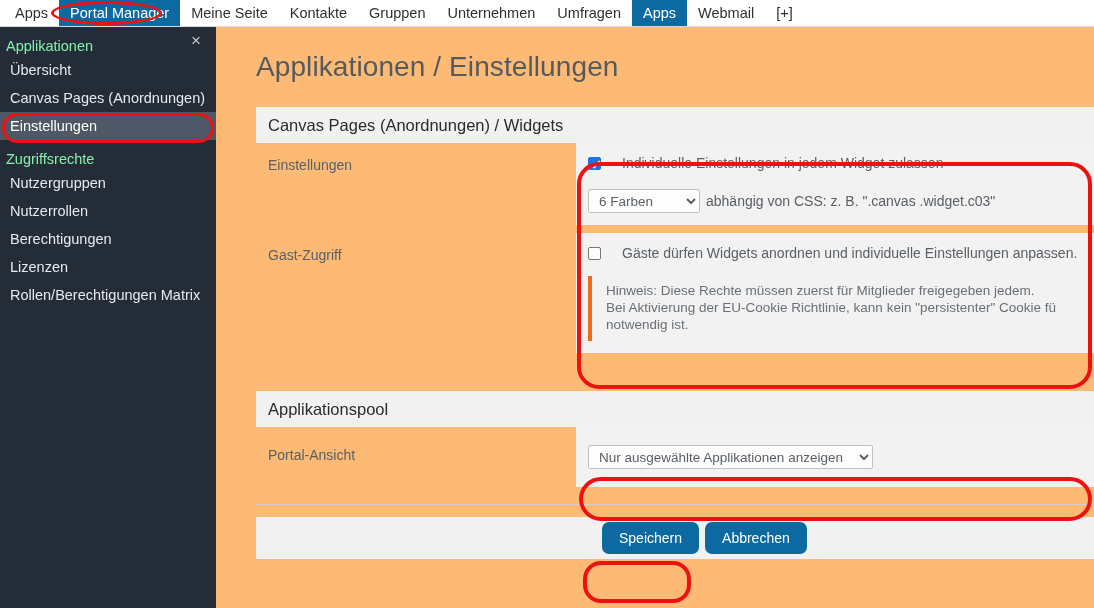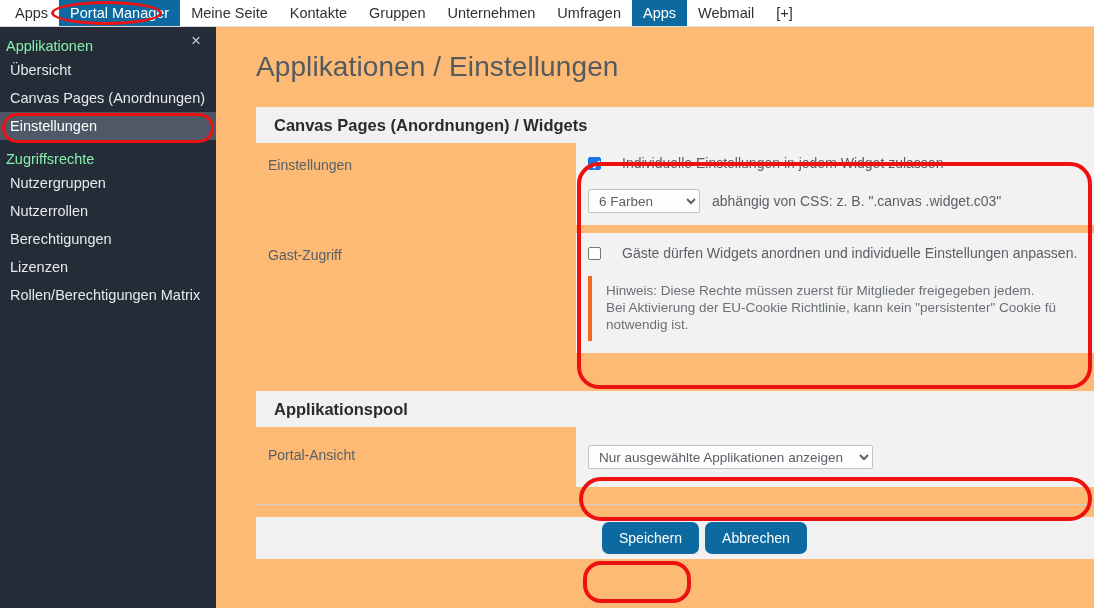--- a/index.html
+++ b/index.html
@@ -111,24 +111,23 @@
     color: #555a5e;
     letter-spacing: 0.1px;
   }
 
   .section-bar {
     margin: 24px 0 0 40px;
     width: 838px;
     height: 36px;
     background: #f1f1f1;
     display: flex; align-items: center;
-    padding-left: 18px;
+    padding-left: 12px;
     font-size: 16.5px;
     color: #2b2b2b;
-    font-weight: bold;
   }
 
   .form-row {
     position: relative;
     margin-left: 40px;
     width: 838px;
     display: flex;
   }
   .form-label {
     width: 320px;
@@ -169,21 +168,21 @@
     position: absolute;
     left: 4px; top: 1px;
     width: 3px; height: 7px;
     border: solid #ffffff;
     border-width: 0 2px 2px 0;
     transform: rotate(42deg);
   }
 
   .selectline {
     display: flex; align-items: center;
-    gap: 12px;
+    gap: 6px;
     margin-top: 17px;
     font-size: 14px;
     color: #5a6066;
   }
   select.styled {
     font-family: "Liberation Sans", sans-serif;
     font-size: 13.5px;
     color: #5a6066;
     background: #fdfdfd;
     border: 1px solid #c2c2c2;

